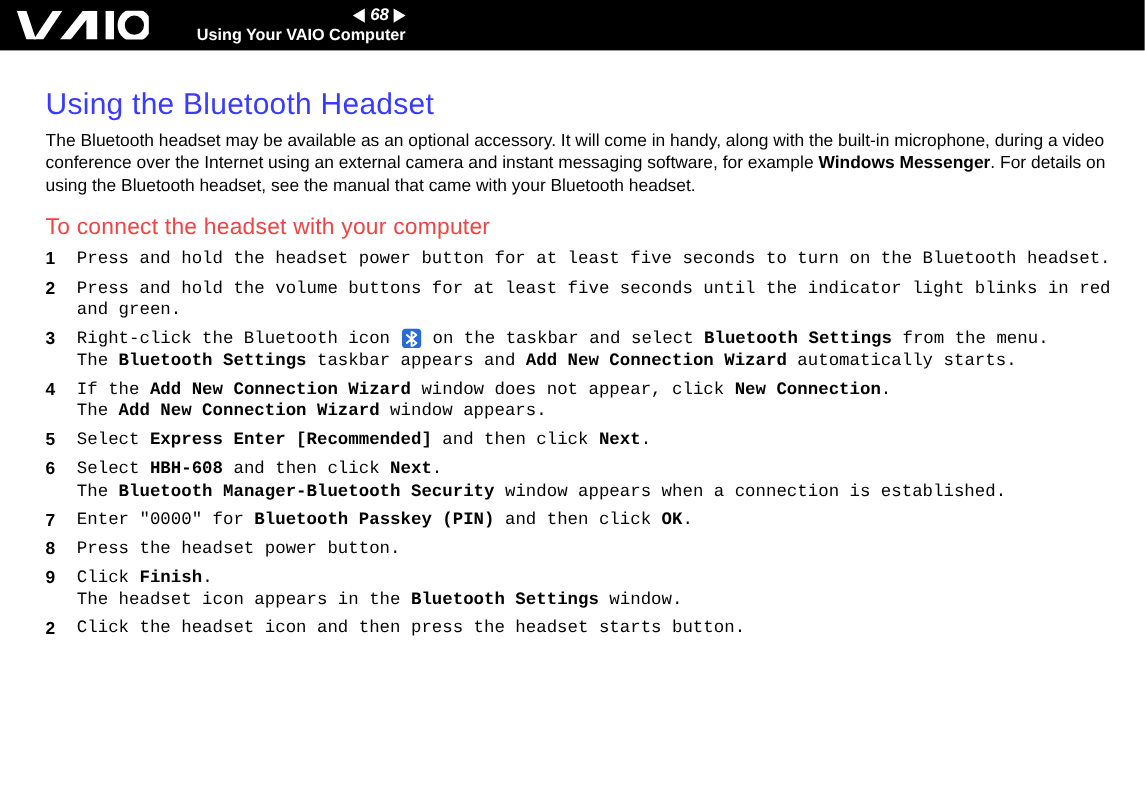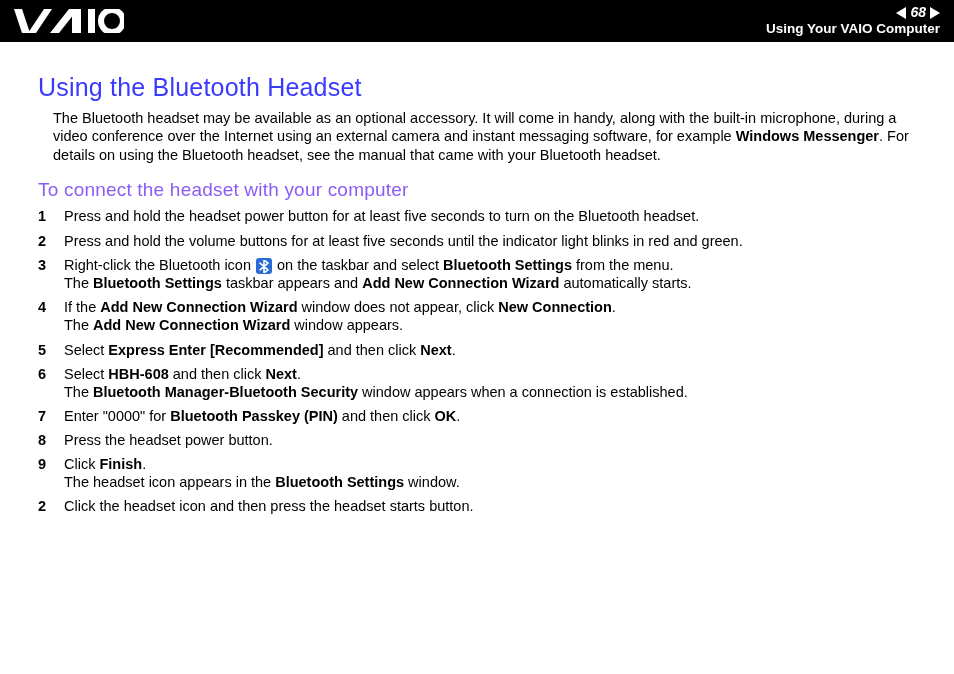--- a/index.html
+++ b/index.html
@@ -20,23 +20,21 @@
     position: relative;
     display: flex;
     flex-direction: column;
   }
   .header-bar {
     background: #000;
     color: #fff;
     height: 42px;
     display: flex;
     align-items: center;
-    justify-content: space-between;
     padding: 0 14px 0 14px;
-    gap: 47px;
   }
   .vaio-logo {
     display: flex;
     align-items: center;
     height: 42px;
   }
   .vaio-logo svg { display: block; }
   .header-right {
     display: flex;
     flex-direction: column;
@@ -52,38 +50,39 @@
     font-weight: bold;
     font-size: 14px;
   }
   .page-nav .tri {
     display: inline-block;
   }
   .section-name {
     font-weight: bold;
     font-size: 13.5px;
     margin-top: 1px;
+    margin-left: 40px;
   }
   .content {
     padding: 30px 21px 0 38px;
     flex: 1;
     line-height: 1.25;
   }
   h1.title {
     color: #3a3aff;
     font-weight: 400;
     font-size: 25px;
     margin: 0 0 6px 0;
     letter-spacing: 0.2px;
   }
   .intro {
-    margin: 0 0 14px 15px;
+    margin: 0 0 14px 0;
   }
   h2.subtitle {
-    color: #8b5cf6;
+    color: #ef4444;
     font-weight: 400;
     font-size: 19px;
     margin: 0 0 6px 0;
     letter-spacing: 0.2px;
   }
   ol.steps {
     list-style: none;
     margin: 0;
     padding: 0;
   }
@@ -92,20 +91,21 @@
     align-items: flex-start;
     margin: 0 0 6px 0;
   }
   ol.steps > li .num {
     font-weight: bold;
     width: 26px;
     flex: 0 0 26px;
   }
   ol.steps > li .body {
     flex: 1;
+    font-family: Liberation Mono, monospace;
   }
   .gap-after { margin-bottom: 14px; }
   b { font-weight: bold; }
   .bt-icon {
     display: inline-flex;
     align-items: center;
     justify-content: center;
     width: 16px;
     height: 16px;
     background: #2a6ad6;

